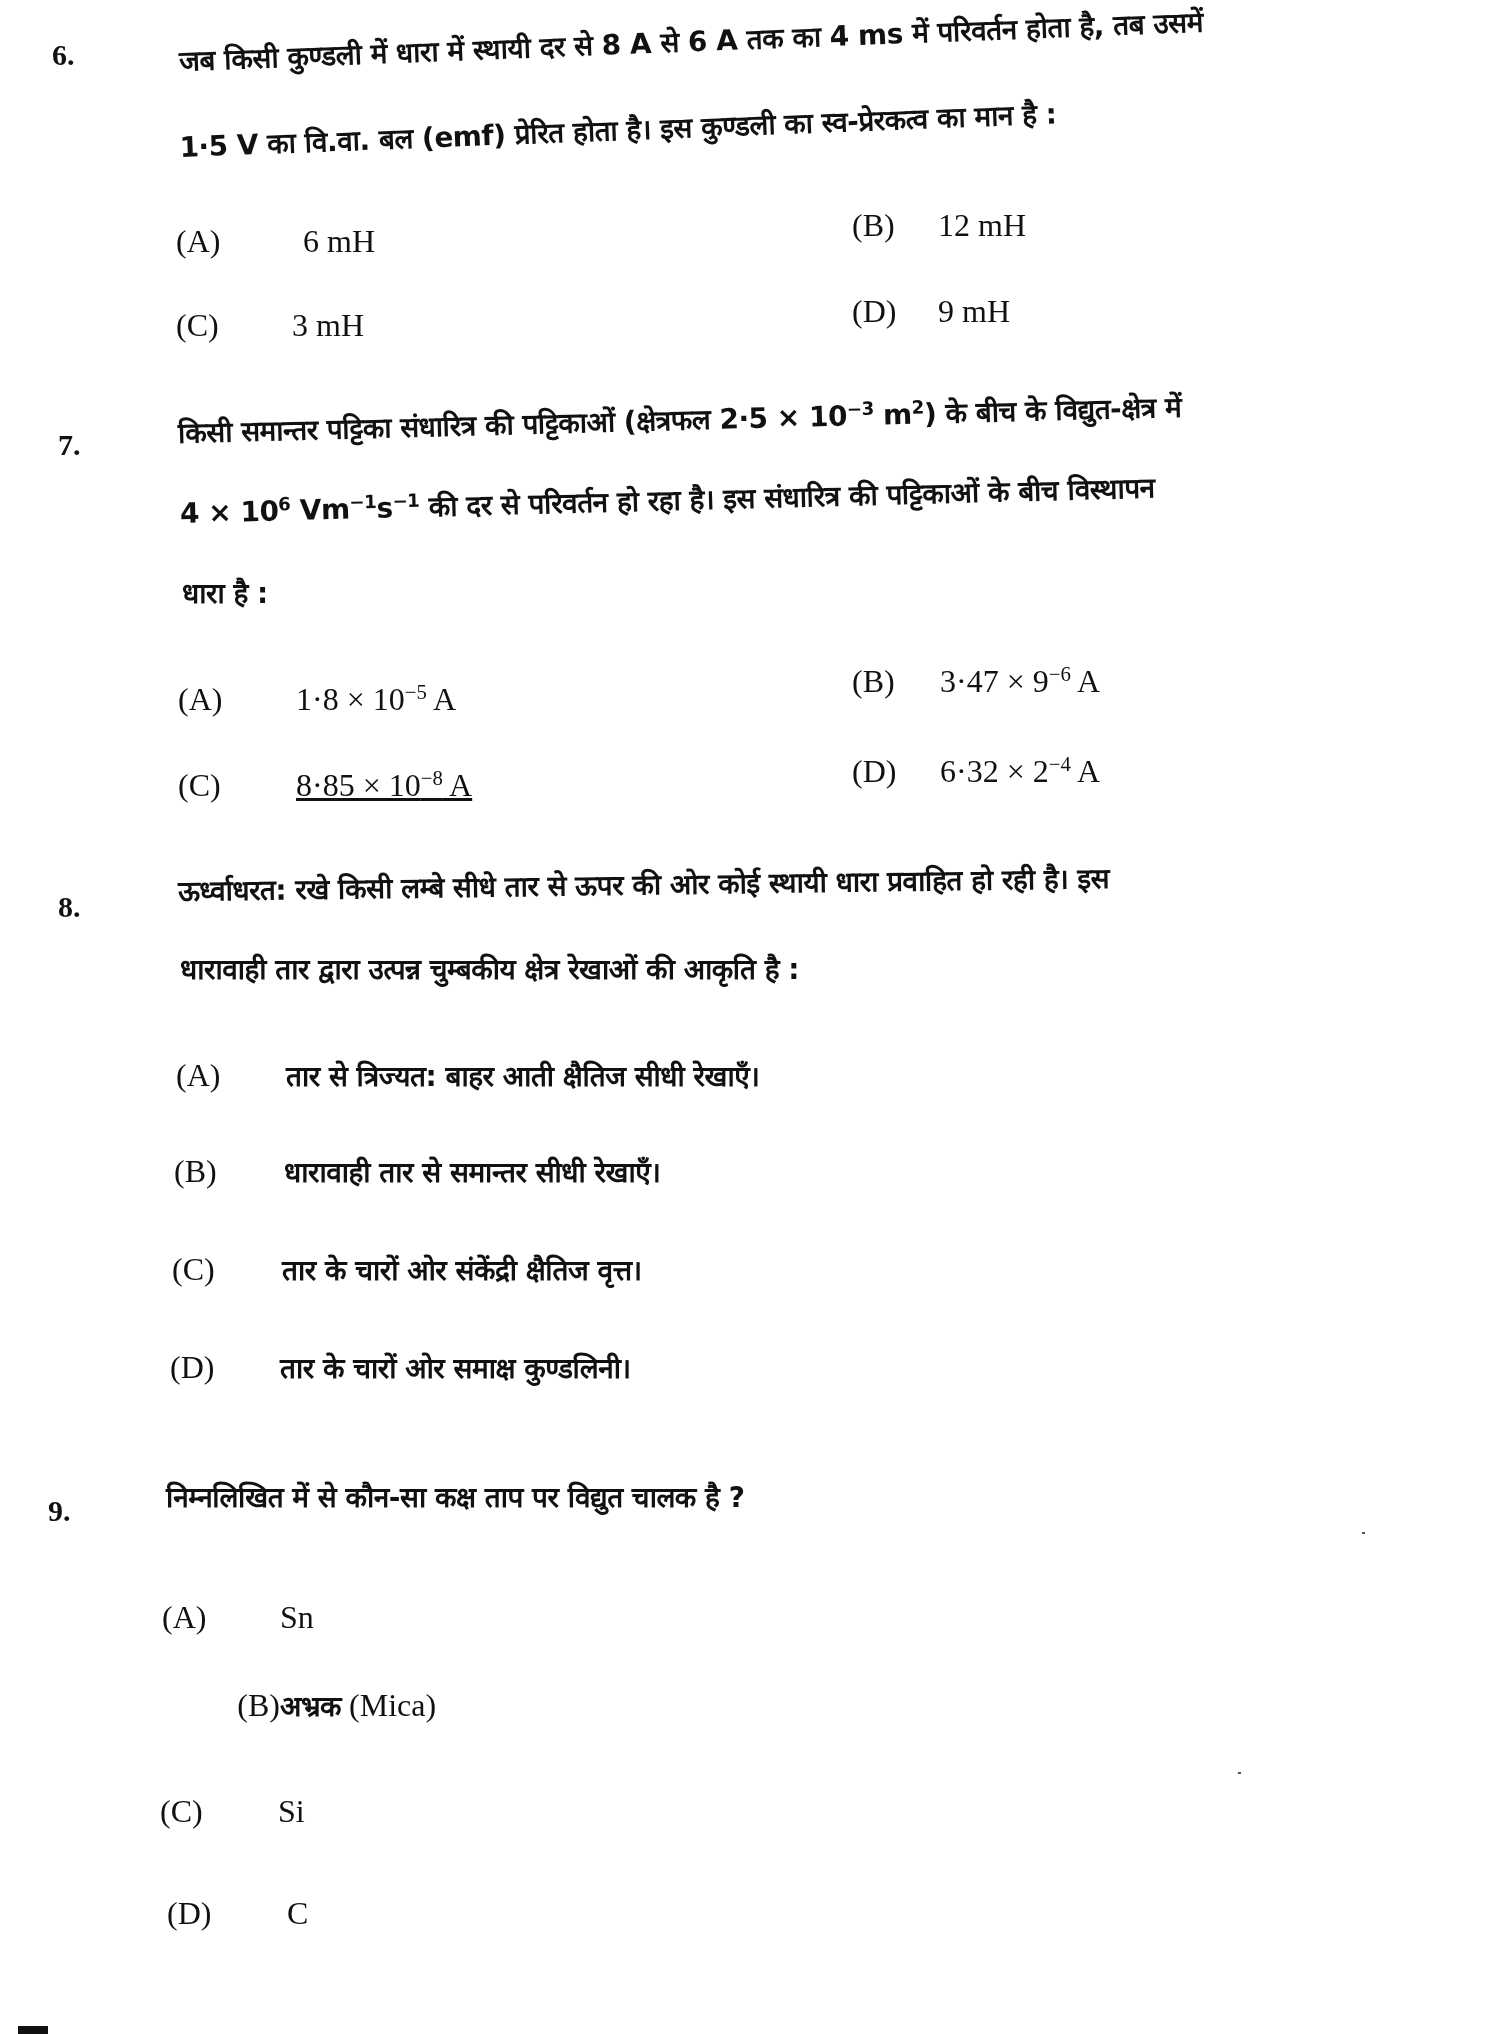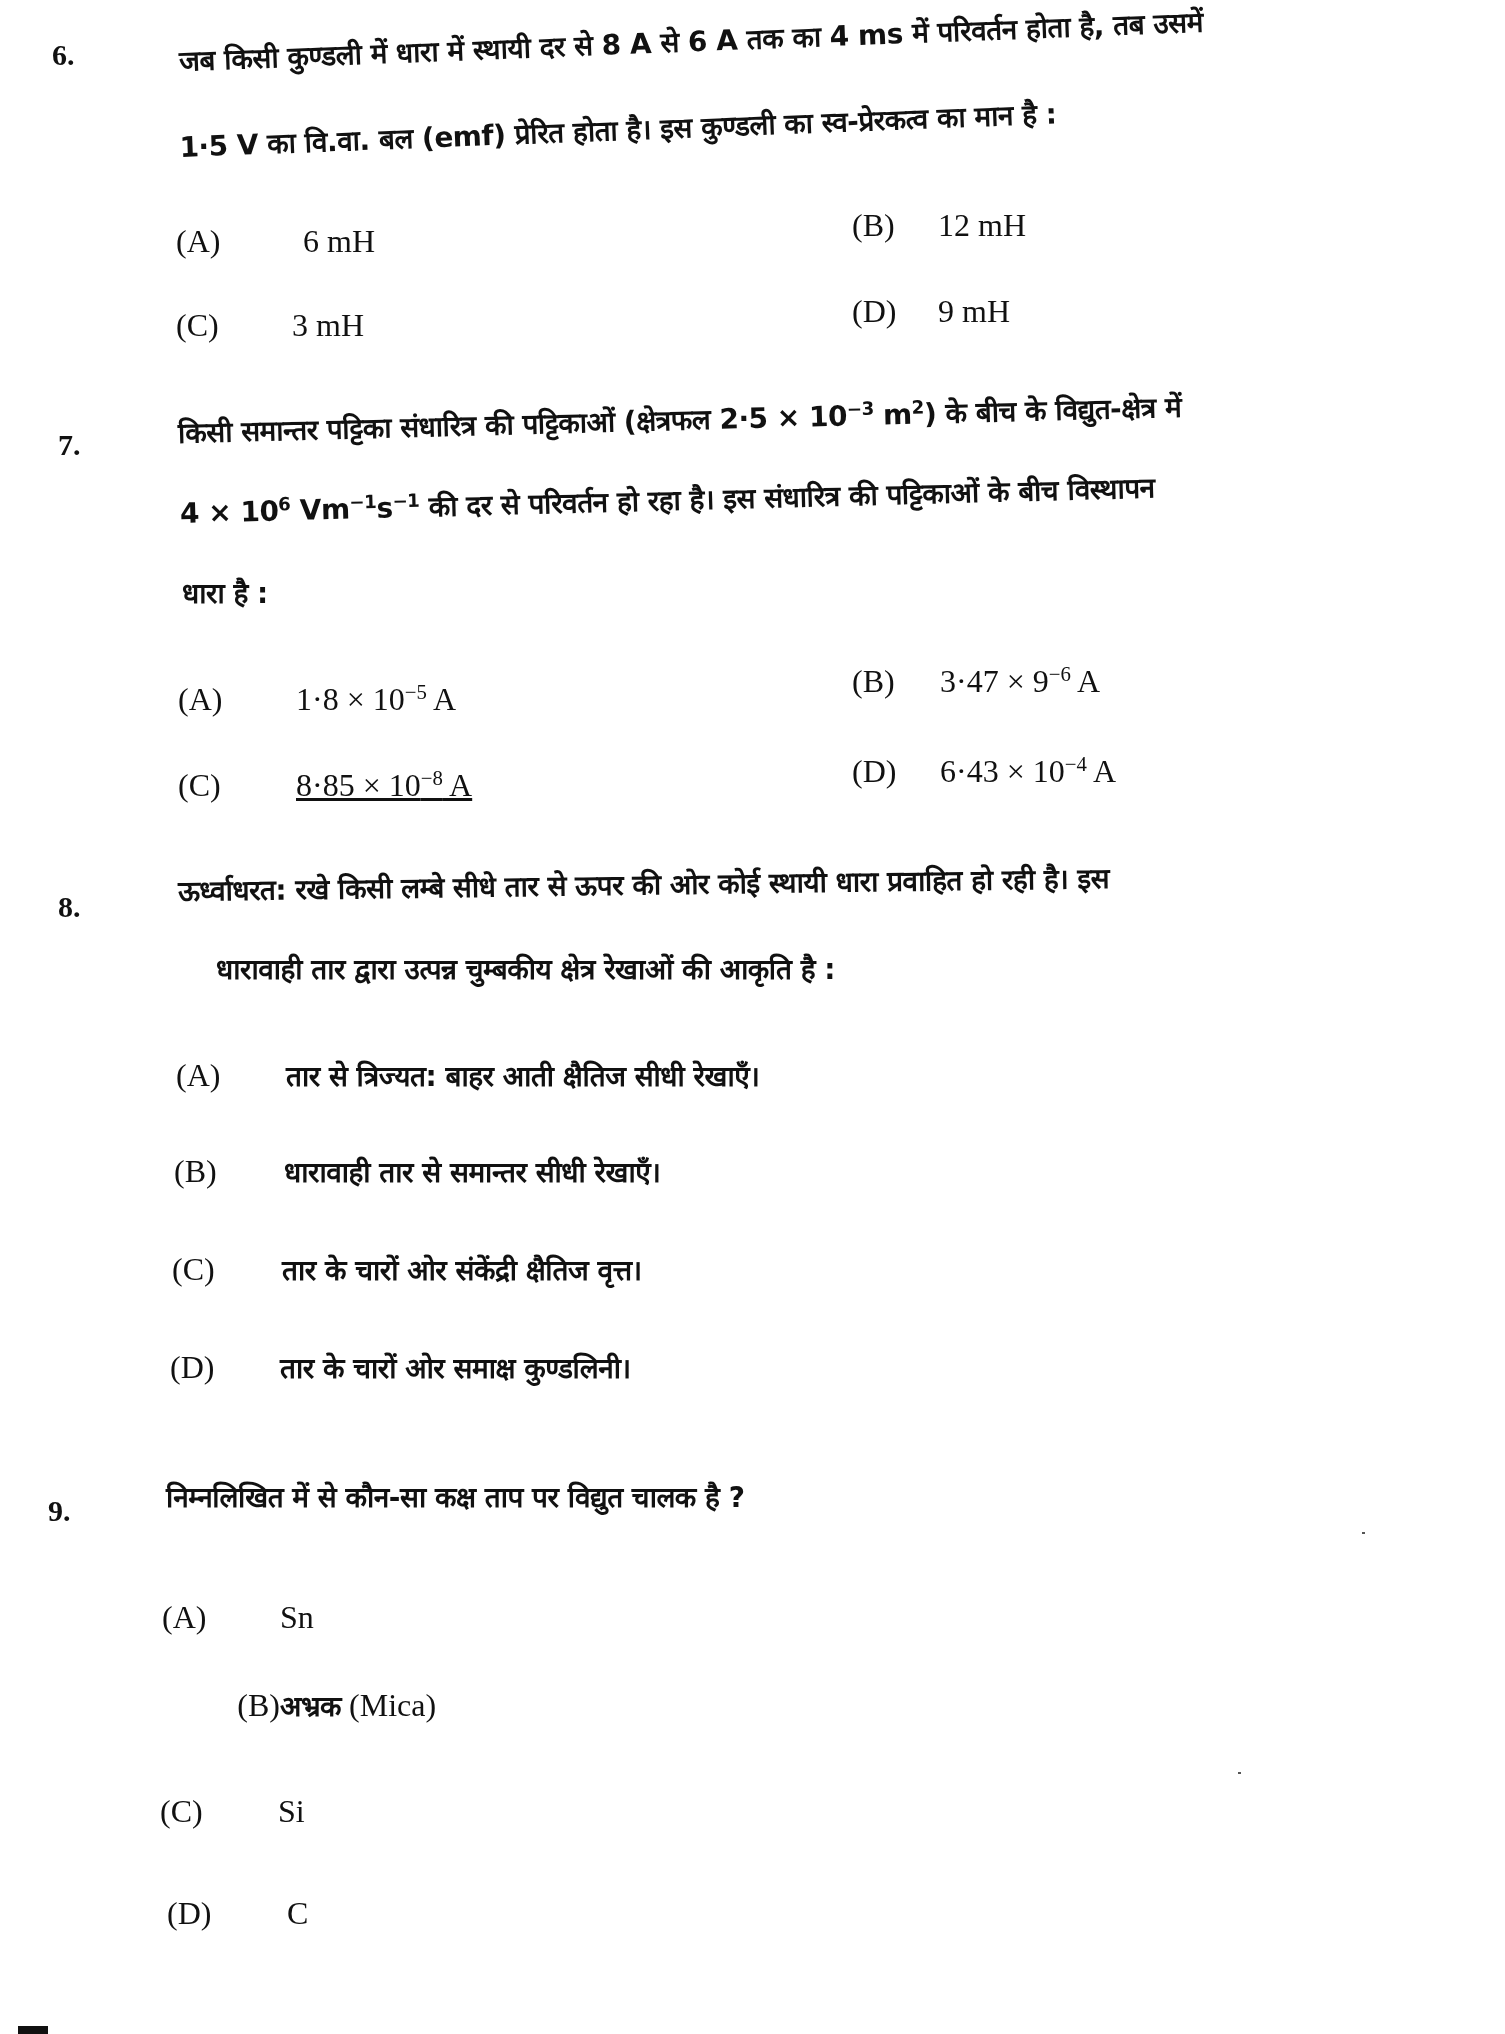--- a/index.html
+++ b/index.html
@@ -70,28 +70,28 @@
     <div class="opt" style="left:178px; top:680px;">
       <span class="lbl">(A)</span><span class="val" style="margin-left:8px;"><span>1·8 × 10</span><sup>−5</sup><span> A</span></span>
     </div>
     <div class="opt" style="left:852px; top:662px;">
       <span class="lbl" style="width:88px;">(B)</span><span class="val"><span>3·47 × 9</span><sup>−6</sup><span> A</span></span>
     </div>
     <div class="opt" style="left:178px; top:766px;text-decoration:underline;">
       <span class="lbl">(C)</span><span class="val" style="margin-left:8px;"><span>8·85 × 10</span><sup>−8</sup><span> A</span></span>
     </div>
     <div class="opt" style="left:852px; top:752px;">
-      <span class="lbl" style="width:88px;">(D)</span><span class="val"><span>6·43 × 10</span><sup>−4</sup><span> A</span></span>
+      <span class="lbl" style="width:88px;">(D)</span><span class="val"><span>6·32 × 2</span><sup>−4</sup><span> A</span></span>
     </div>
   </div>
 
   <div>
     <div class="qnum" style="left:58px; top:890px;">8.</div>
     <div class="qtext tilt3" style="left:178px; top:878px;">ऊर्ध्वाधरत: रखे किसी लम्बे सीधे तार से ऊपर की ओर कोई स्थायी धारा प्रवाहित हो रही है। इस</div>
-    <div class="qtext" style="left:180px; top:956px;margin-left:36px;">धारावाही तार द्वारा उत्पन्न चुम्बकीय क्षेत्र रेखाओं की आकृति है :</div>
+    <div class="qtext" style="left:180px; top:956px;">धारावाही तार द्वारा उत्पन्न चुम्बकीय क्षेत्र रेखाओं की आकृति है :</div>
 
     <div class="opt" style="left:176px; top:1056px;">
       <span class="lbl">(A)</span><span class="val hi">तार से त्रिज्यत: बाहर आती क्षैतिज सीधी रेखाएँ।</span>
     </div>
     <div class="opt" style="left:174px; top:1152px;">
       <span class="lbl">(B)</span><span class="val hi">धारावाही तार से समान्तर सीधी रेखाएँ।</span>
     </div>
     <div class="opt" style="left:172px; top:1250px;">
       <span class="lbl">(C)</span><span class="val hi">तार के चारों ओर संकेंद्री क्षैतिज वृत्त।</span>
     </div>

